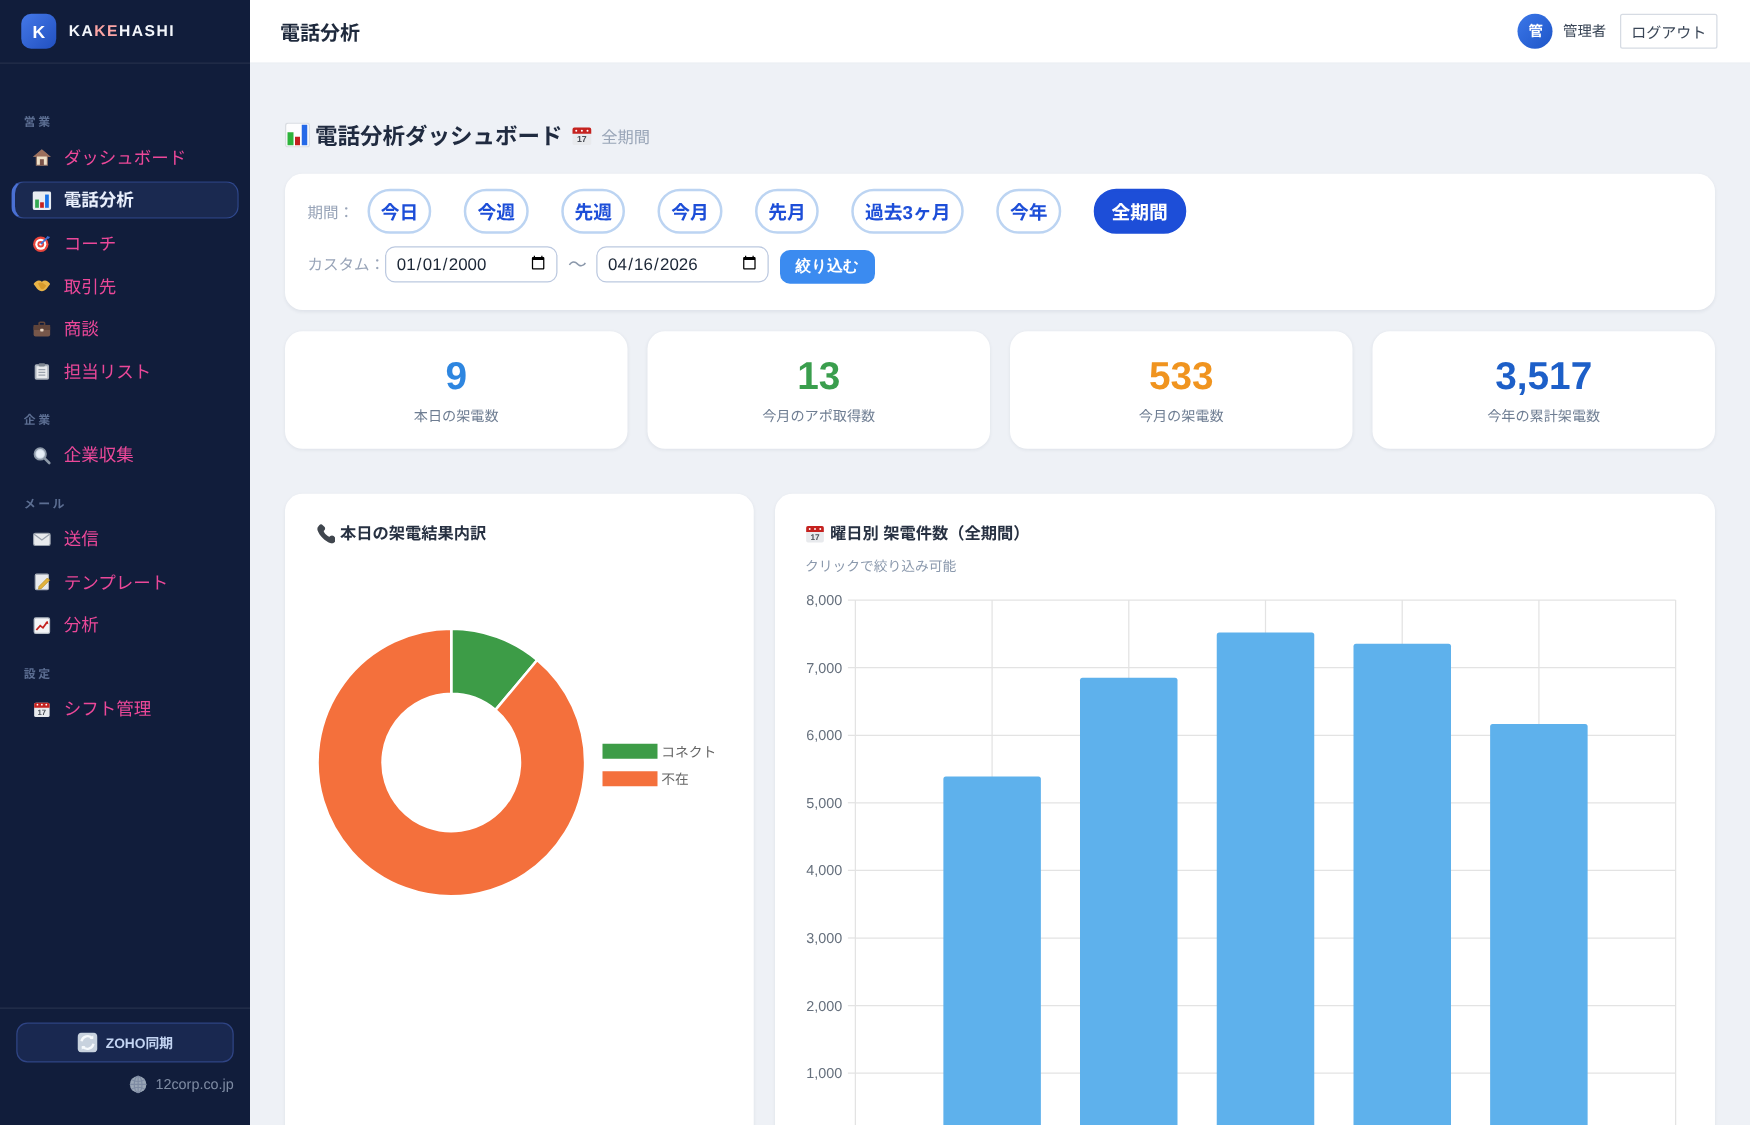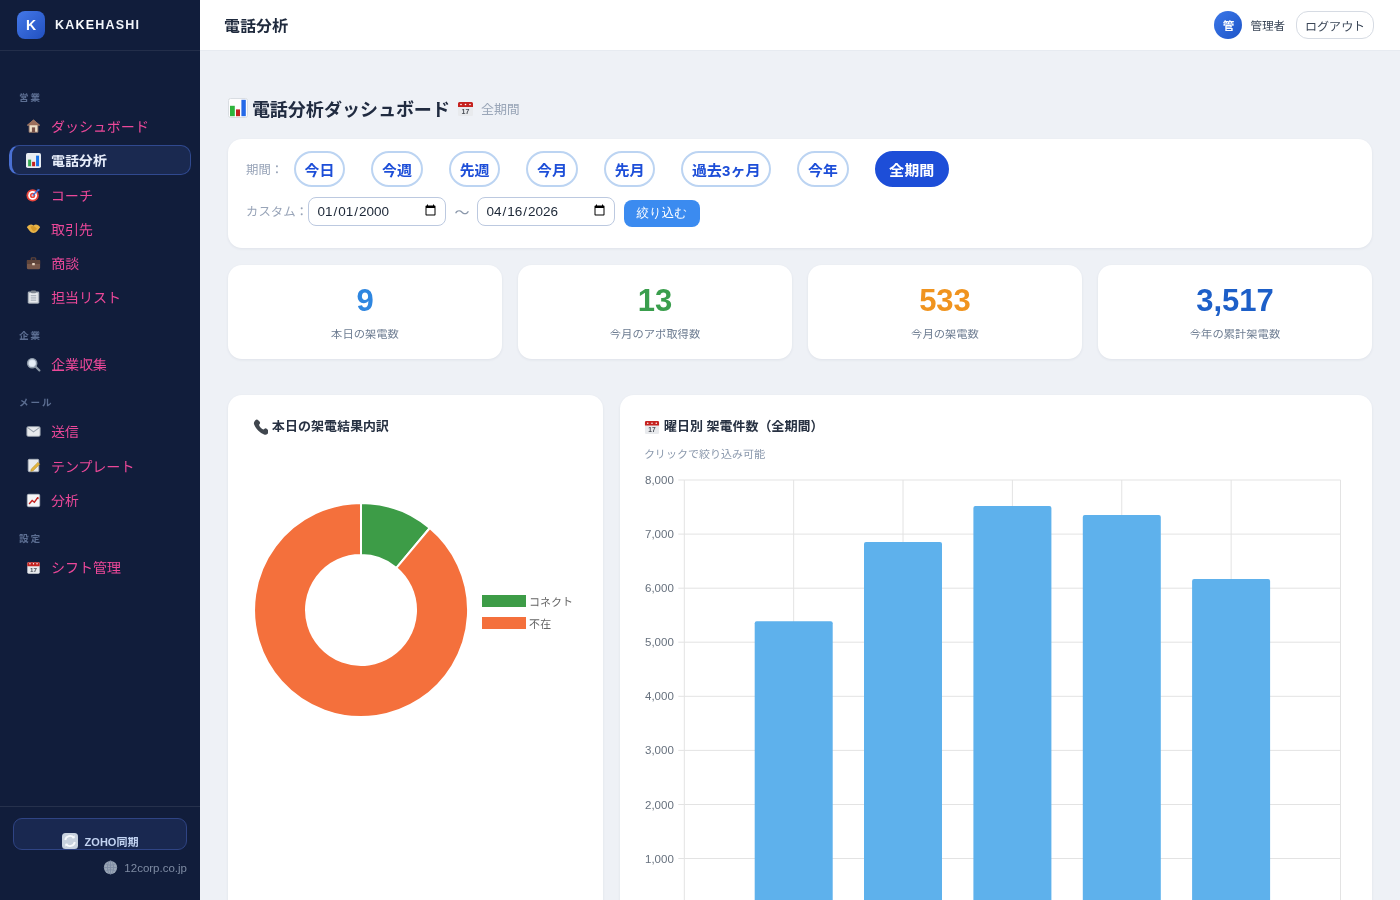--- a/index.html
+++ b/index.html
@@ -5,53 +5,53 @@
 <style>
 *{margin:0;padding:0;box-sizing:border-box}
 html,body{width:1400px;height:900px;overflow:hidden}
 body{font-family:"Liberation Sans","Noto Sans JP",sans-serif;background:#eef1f6;color:#1f2a3d}
 #app{position:relative;width:1400px;height:900px;overflow:hidden}
 
 aside{position:absolute;left:0;top:0;width:200px;height:900px;background:#111d3b;color:#cbd5e4}
 .logo{height:51px;display:flex;align-items:center;gap:10px;padding:0 17px;border-bottom:1px solid rgba(255,255,255,.08)}
 .logobox{width:28px;height:28px;border-radius:8px;background:linear-gradient(135deg,#4478e8,#2150c0);display:flex;align-items:center;justify-content:center;color:#fff;font-weight:bold;font-size:14px}
 .brand{font-weight:bold;font-size:12.5px;letter-spacing:1.2px;color:#f2f5fa}
-.brand .b{color:#ffffff}
+.brand .b{color:#fca5a5}
 nav{padding:9px 9px 0}
 .sec{font-size:9.5px;color:#5c6e92;letter-spacing:2px;margin:16px 12px 7px 10px;font-weight:bold}
 .sec:first-child{margin-top:30px}
 .it{height:30px;margin-bottom:4.3px;border-radius:10px;display:flex;align-items:center;padding:0 10px 0 17px;gap:10px;font-size:14px;color:#ec4899}
 .it svg{flex:0 0 15px;width:15px;height:15px}
 .it.on{background:#1a2950;border:1px solid #30498f;border-left:3px solid #4a70d3;padding-left:14px;color:#e9effc;font-weight:bold}
 .sfoot{position:absolute;left:0;right:0;bottom:0;border-top:1px solid rgba(255,255,255,.09);padding:11px 13px 0;height:94px}
-.zoho{width:174px;height:32px;border-radius:9px;background:#192850;border:1px solid #2f4484;display:flex;align-items:flex-end;justify-content:center;gap:7px;color:#c3d4f2;font-size:11px;font-weight:bold}
+.zoho{width:174px;height:32px;border-radius:9px;background:#192850;border:1px solid #2f4484;display:flex;align-items:center;justify-content:center;gap:7px;color:#c3d4f2;font-size:11px;font-weight:bold}
 .corp{margin-top:10px;display:flex;align-items:center;justify-content:flex-end;gap:6px;color:#7e8ba3;font-size:11.5px}
 
 .topbar{position:absolute;left:200px;top:0;width:1200px;height:51px;background:#fff;border-bottom:1px solid #e7ebf1;display:flex;align-items:center;padding:0 26px 0 24px}
 .tt{font-size:16px;font-weight:bold;color:#1f2a3d}
 .tr{margin-left:auto;display:flex;align-items:center;gap:8px}
 .ava{width:28px;height:28px;border-radius:50%;background:linear-gradient(135deg,#3b77e8,#1e55c8);color:#fff;font-size:11.5px;font-weight:bold;display:flex;align-items:center;justify-content:center}
 .uname{font-size:11.5px;color:#3a4657}
-.lgout{margin-left:3px;height:28px;padding:0 8px;border:1px solid #d6dbe3;border-radius:12px;background:#fff;font-size:12px;color:#3a4657;display:flex;align-items:center}
+.lgout{margin-left:3px;height:28px;padding:0 8px;border:1px solid #d6dbe3;border-radius:2px;background:#fff;font-size:12px;color:#3a4657;display:flex;align-items:center}
 
 main{position:absolute;left:200px;top:51px;width:1200px;height:849px;padding:46px 28px;overflow:hidden}
 h1{display:flex;align-items:center;font-size:18px;color:#202b40;height:22px}
 h1 svg{margin-right:4px}
 .badge{display:flex;align-items:center;gap:3px;margin-left:7px;font-size:13px;font-weight:normal;color:#9aa6b8}
 .card{background:#fff;border-radius:14px;box-shadow:0 1px 3px rgba(25,39,70,.07)}
 .filter{margin-top:20px;padding:12px 18px 0;height:109px}
 .frow{display:flex;align-items:center}
 .fl{font-size:12.4px;color:#98a4b8;margin-right:10.6px;white-space:nowrap}
 .pills{display:flex;gap:26px;align-items:center}
 .pill{height:36px;display:flex;align-items:center;padding:0 8.75px;border:2px solid #bcd4f2;border-radius:18px;color:#1d4ed8;font-size:15px;font-weight:bold;background:#fff}
 .pill.on{background:#1d4ed8;border-color:#1d4ed8;color:#fff;padding:0 12.5px}
 .frow2{margin-top:8px}.frow2 .fl{margin-right:0.5px}
 input[type=date]{width:138px;height:29px;border:1px solid #bcc9e0;border-radius:8px;font-family:"Liberation Sans","Noto Sans JP",sans-serif;font-size:13.5px;color:#1b2636;padding:0 6px 0 7px;background:#fff}
 .wave{color:#8b98ab;font-size:15px;margin:0 8px}
-.go{margin-left:8.5px;margin-top:5px;height:27px;padding:0 12.5px;border-radius:8px;background:#3b8bf0;color:#fff;font-size:12.5px;font-weight:normal;display:flex;align-items:center;border:none}
+.go{margin-left:8.5px;margin-top:5px;height:27px;padding:0 12.5px;border-radius:8px;background:#3b8bf0;color:#fff;font-size:12.5px;font-weight:bold;display:flex;align-items:center;border:none}
 
 .stats{margin-top:17px;display:grid;grid-template-columns:repeat(4,1fr);gap:16px}
 .stat{height:94px;text-align:center;padding-top:21px}
 .num{font-size:31px;font-weight:bold;line-height:30px}
 .sl{margin-top:9px;font-size:11.3px;color:#6e7d92}
 .c-blue{color:#2e86e0}.c-green{color:#3a9e4d}.c-orange{color:#f0941f}.c-navy{color:#1d5fc8}
 
 .charts{margin-top:36px;display:grid;grid-template-columns:375px 752px;gap:17px}
 .chcard{height:560px;padding:21px 24px;position:relative}
 .chtitle{display:flex;align-items:flex-end;gap:4px;font-size:13px;font-weight:bold;color:#273142}

